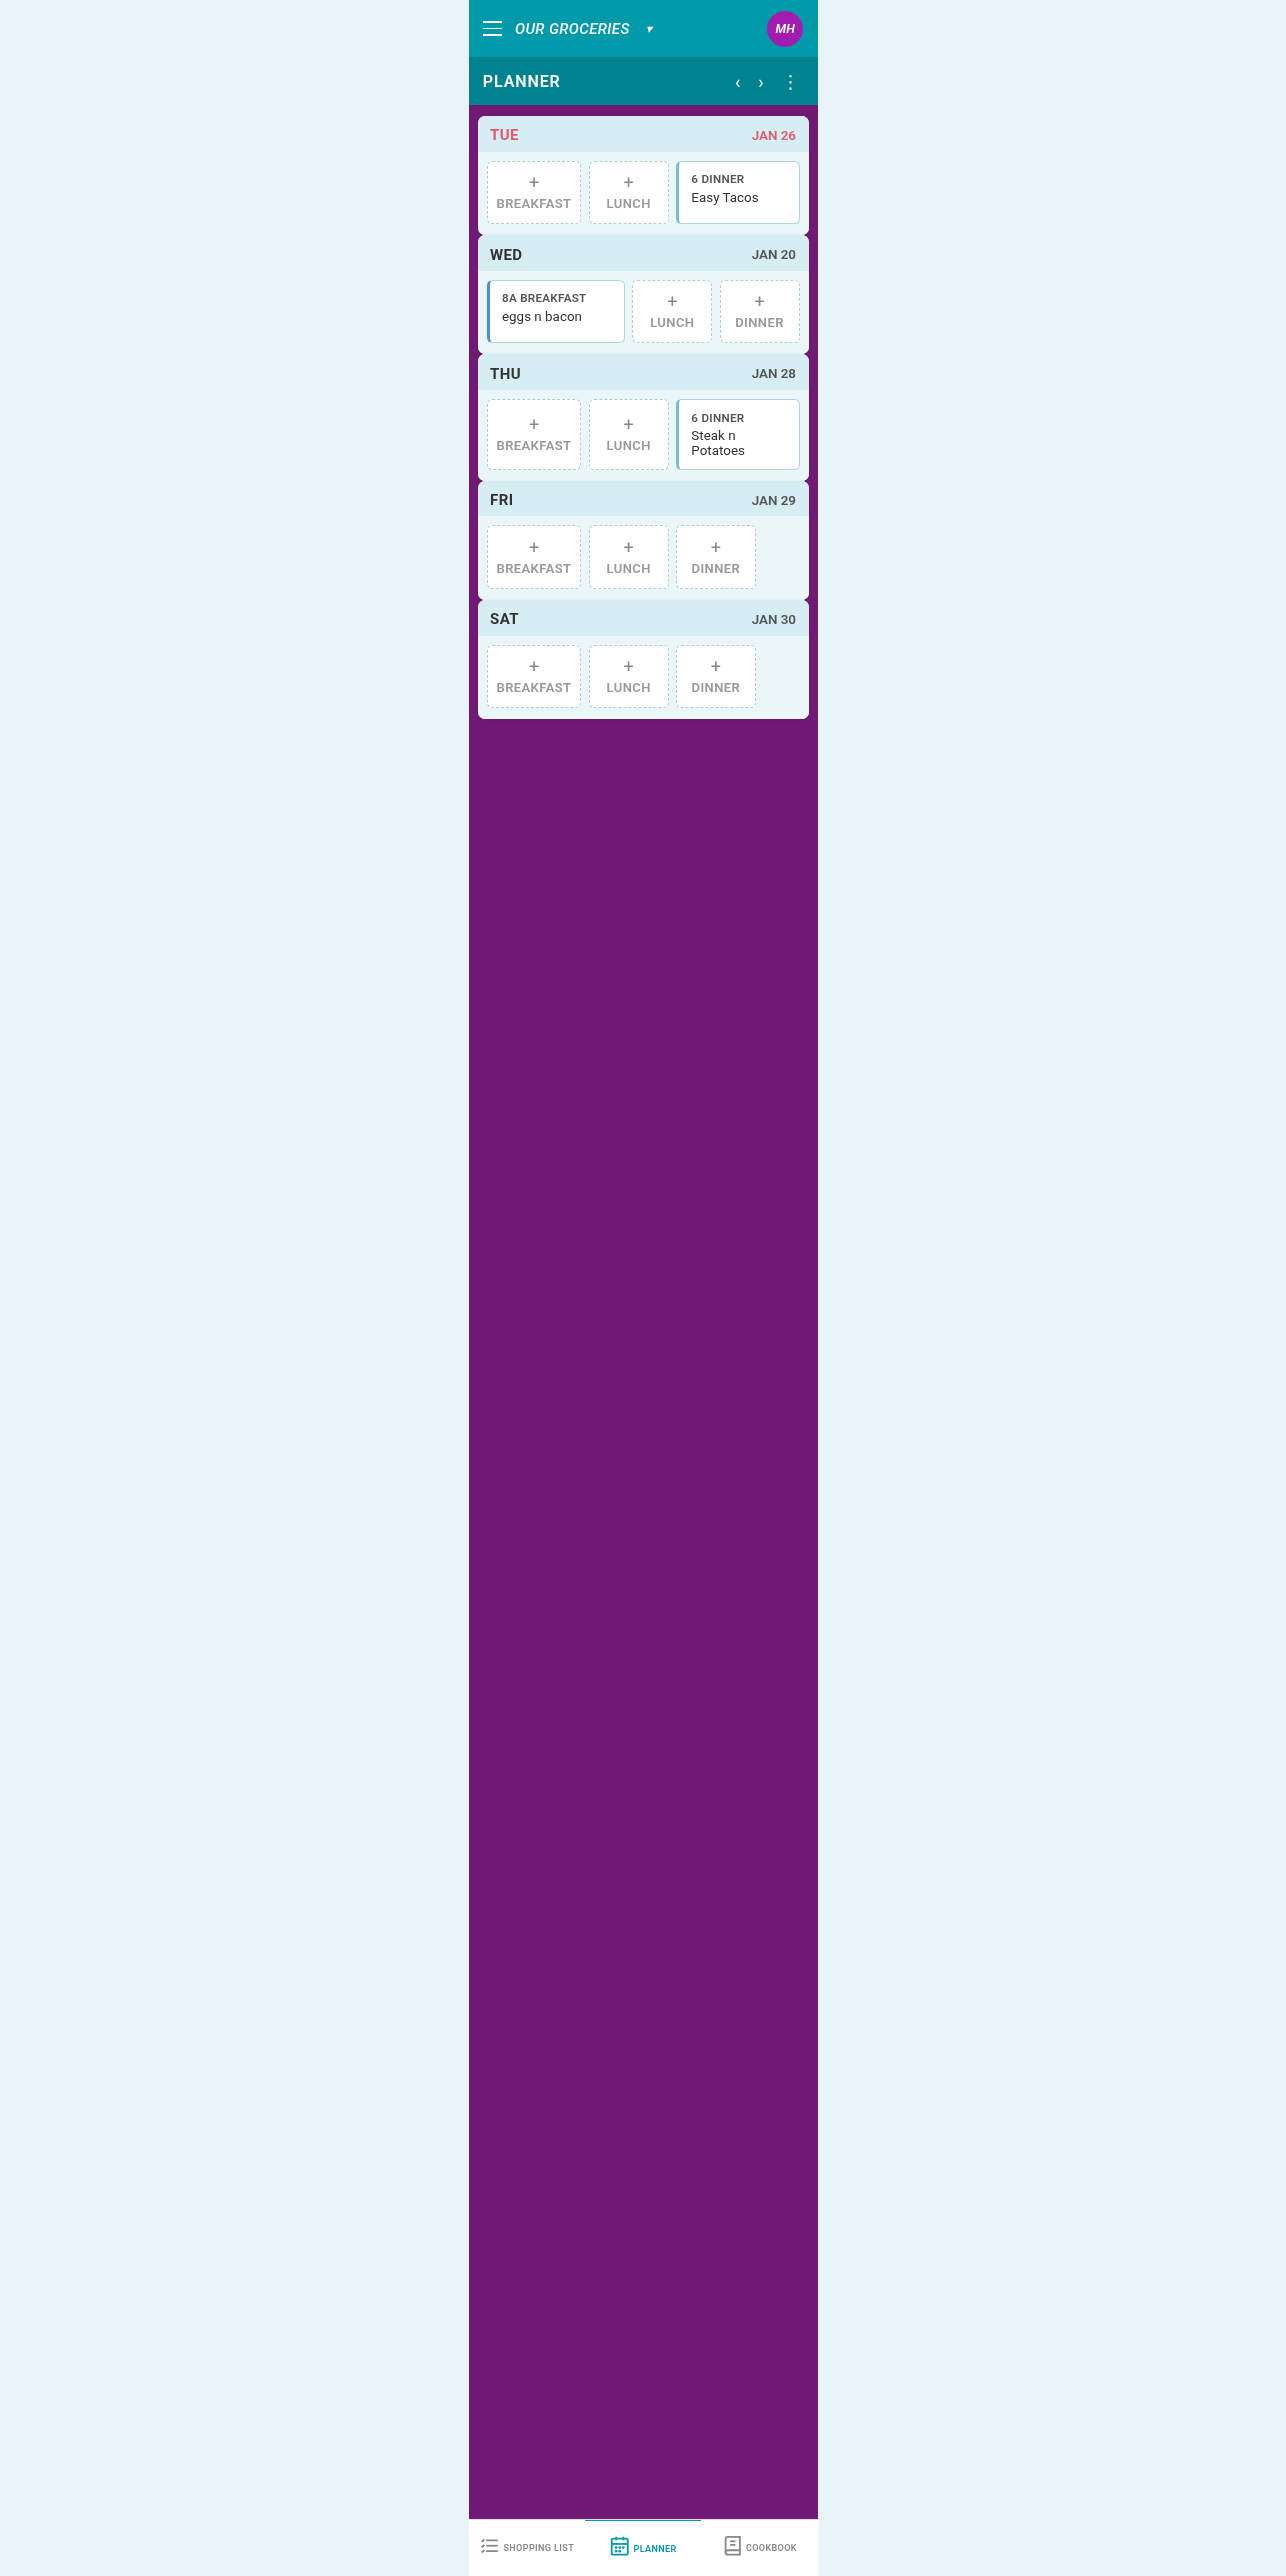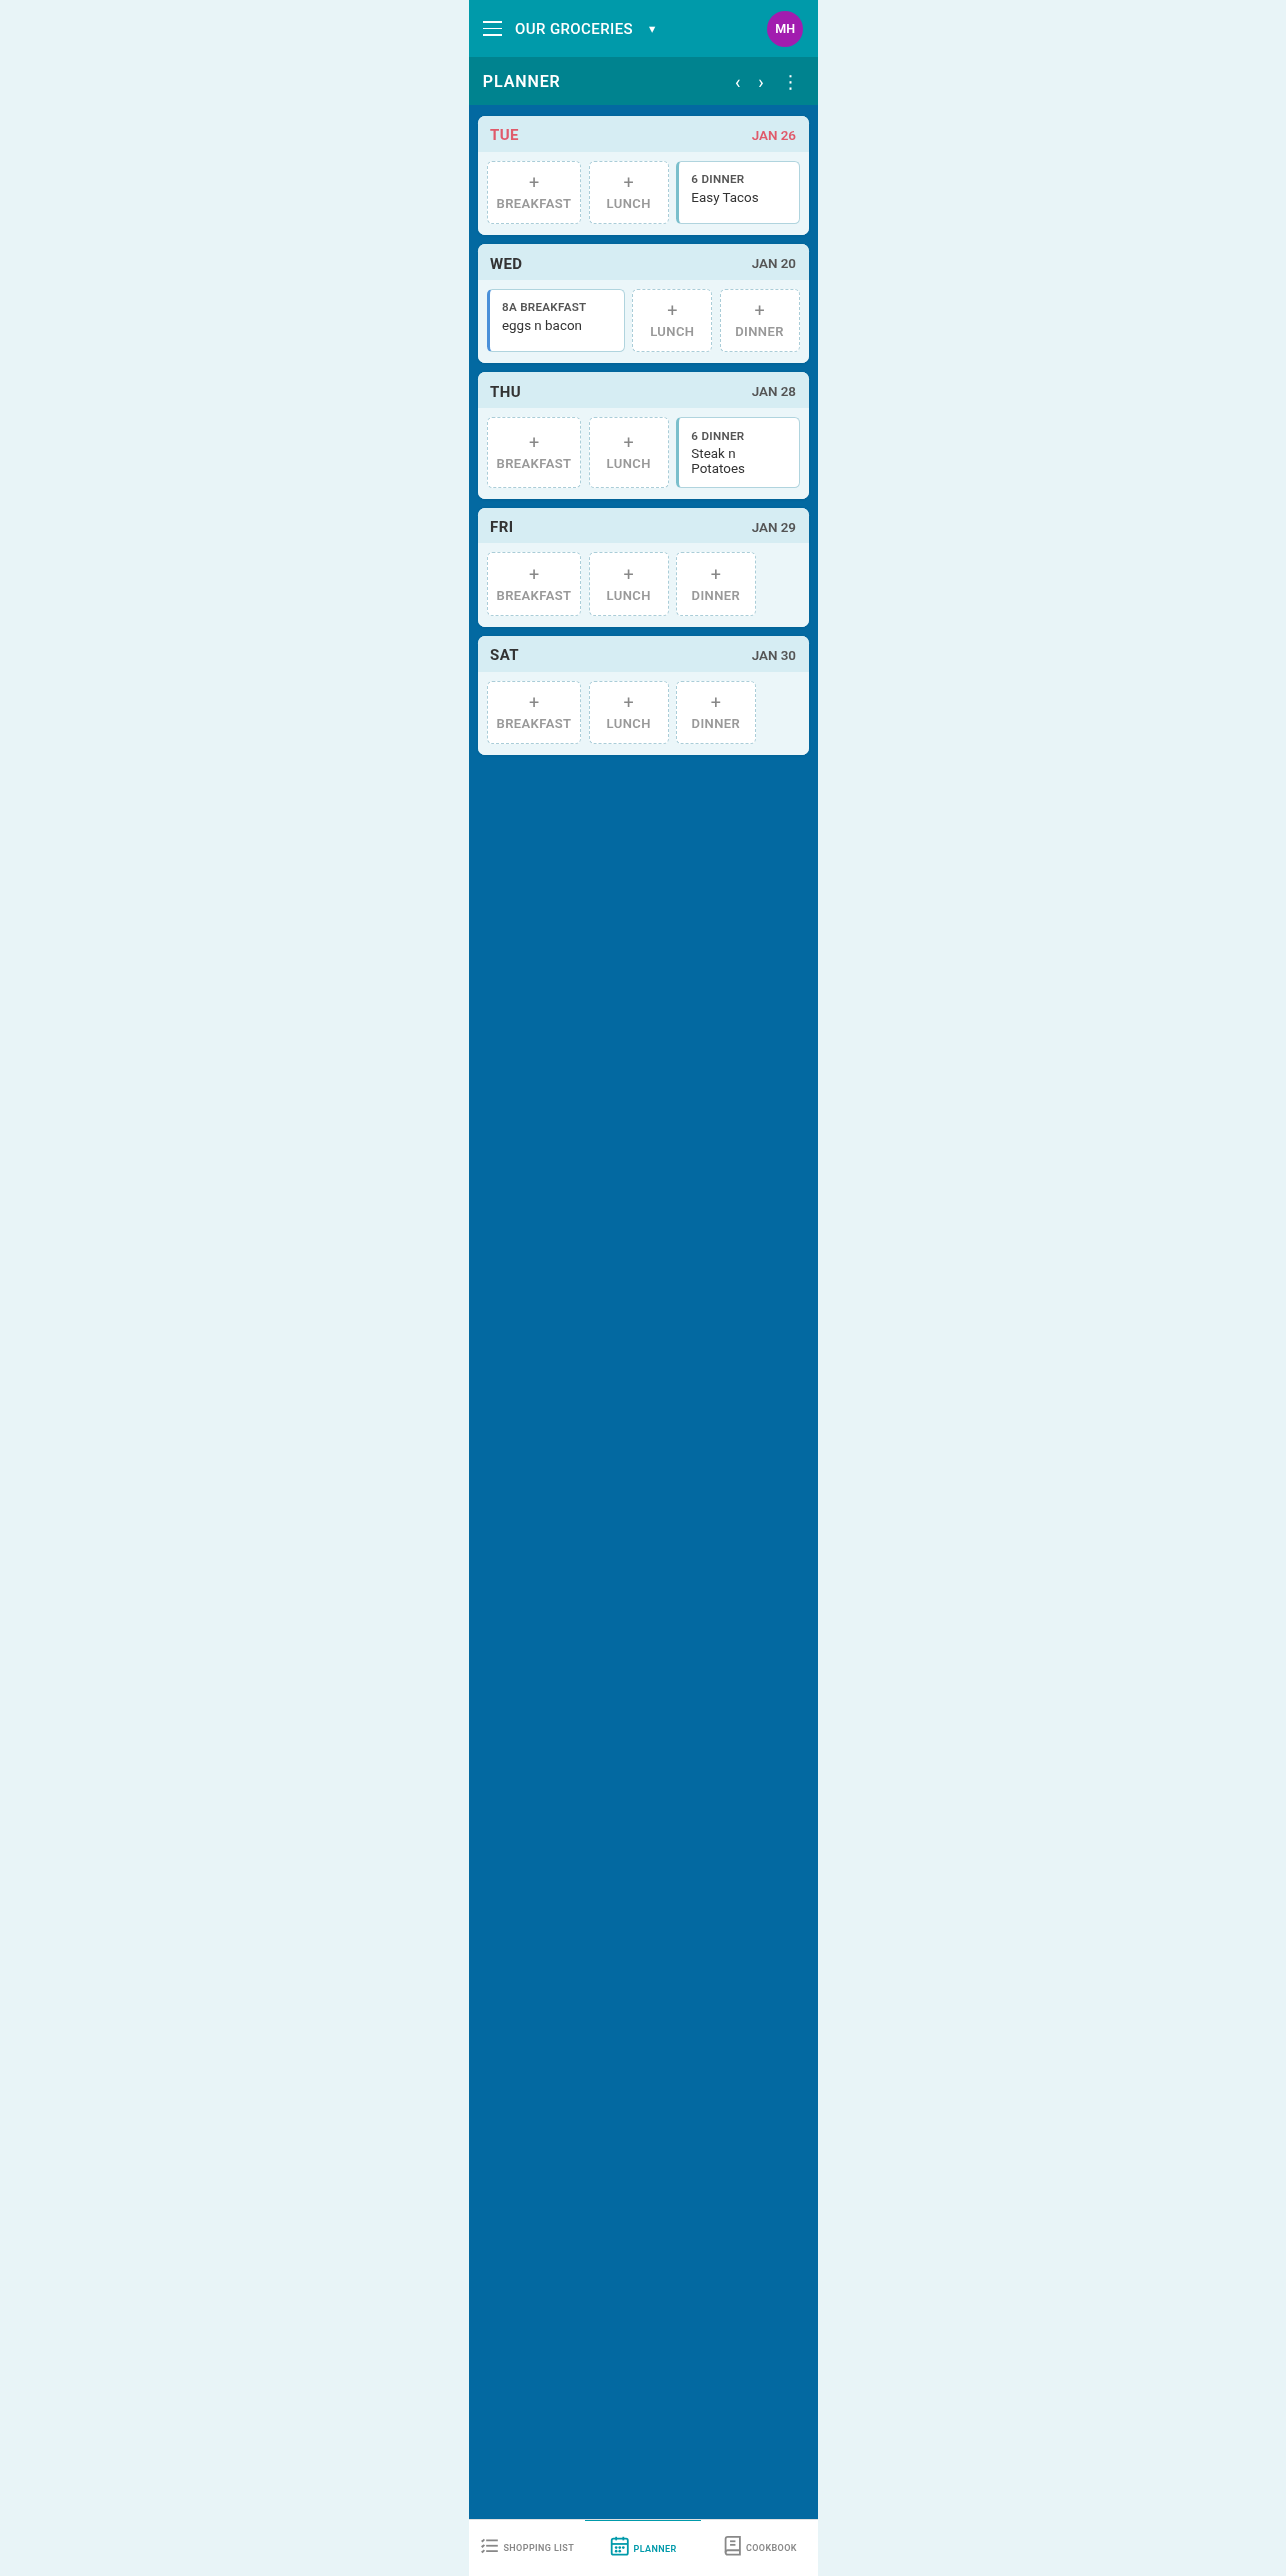--- a/index.html
+++ b/index.html
@@ -15,20 +15,21 @@
     }
 
     
     .app-bar {
       background: #009aaa;
       display: flex;
       align-items: center;
       justify-content: space-between;
       padding: 12.5px 14.3px;
       height: 57px;
+      font-style: italic;
     }
 
     .app-bar-left {
       display: flex;
       align-items: center;
       gap: 12.5px;
     }
 
     .hamburger-icon {
       display: flex;
@@ -105,26 +106,25 @@
     .more-icon {
       color: white;
       font-size: 18px;
       cursor: pointer;
       padding: 3.6px;
     }
 
     
     .content {
       flex: 1;
-      background: #0369a1;
+      background: #701a75;
       overflow-y: auto;
       padding: 10.7px 9px;
       display: flex;
       flex-direction: column;
-      gap: 9px;
       padding-bottom: 72px;
     }
 
     
     .day-card {
       background: white;
       border-radius: 7.2px;
       overflow: hidden;
       box-shadow: 0 0.9px 2.7px rgba(0,0,0,0.08);
     }

